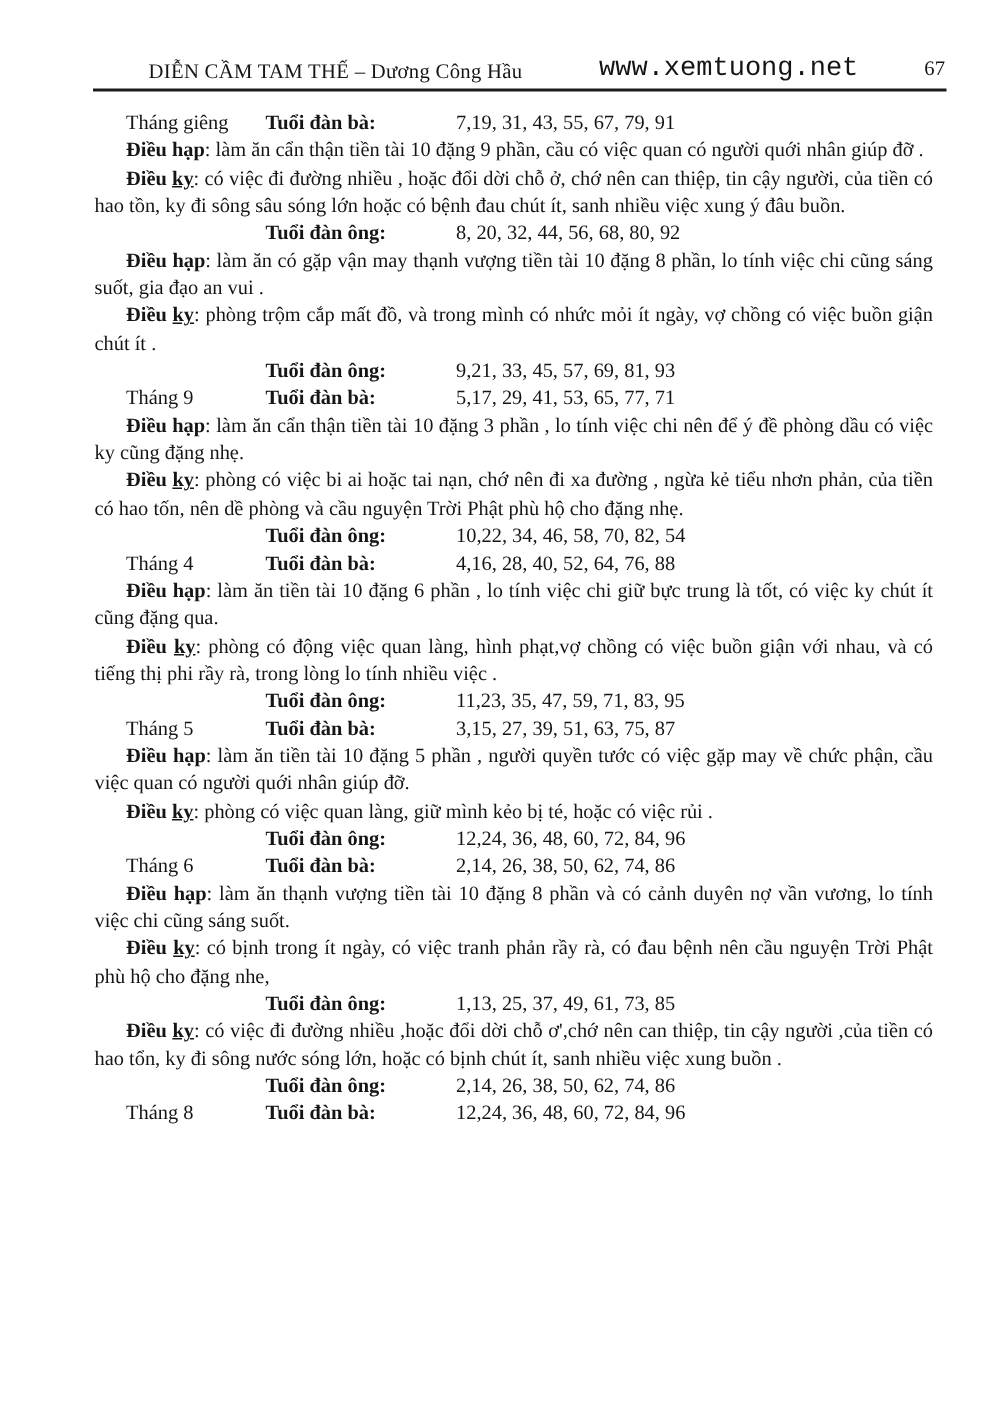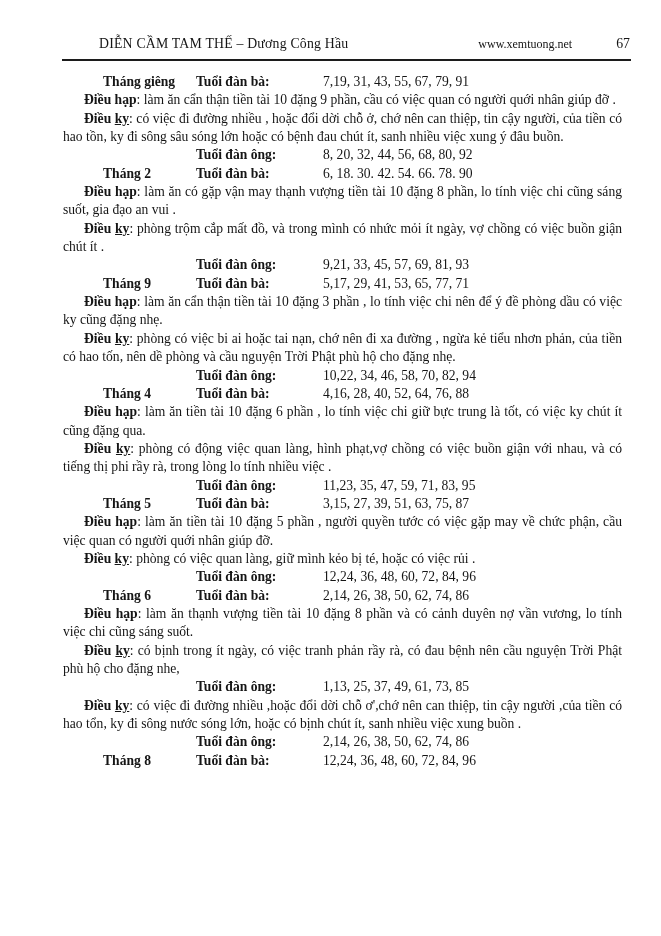--- a/index.html
+++ b/index.html
@@ -16,38 +16,38 @@
     position:absolute;
     left:63px; right:31px; top:36px;
     display:flex;
     justify-content:space-between;
     align-items:flex-end;
     margin-left:36px;
   }
   .header-title { font-size:13.8px; letter-spacing:0.2px; }
   .header-right { display:flex; align-items:baseline; }
   .header-site {
-    font-family:Liberation Serif, serif;
-    font-size:12px;
+    font-family:Liberation Mono, monospace;
+    font-size:18px;
     margin-right:44px;
   }
   .header-page { font-size:13.8px; }
   .rule {
     position:absolute;
     left:62px; right:30px; top:59px;
     border-top:2px solid #1c1c1c;
   }
   .content {
     position:absolute;
     left:63px; top:73px;
     width:559px;
     line-height:18.35px;
   }
   .row { padding-left:21px; white-space:nowrap; }
-  .c1 { display:inline-block; width:93px;  font-weight:bold;margin-left:19px; }
+  .c1 { display:inline-block; width:93px;  font-weight:normal; }
   .c2 { display:inline-block; width:127px; font-weight:bold; }
   .c3 { display:inline-block; }
   .para { margin:0; text-indent:21px; text-align:justify; }
   .lead { font-weight:bold;margin-top:16px; }
   .u { text-decoration:underline; }
 </style>
 </head>
 <body>
 
 <div class="page">
@@ -61,29 +61,28 @@
   </div>
   <div class="rule"></div>
 
   <div class="content">
 
     <div class="row"><span class="c1">Tháng giêng</span><span class="c2">Tuổi đàn bà:</span><span class="c3">7,19, 31, 43, 55, 67, 79, 91</span></div>
     <p class="para"><b class="lead"><span>Điều hạp</span></b><span>: làm ăn cẩn thận tiền tài 10 đặng 9 phần, cầu có việc quan có người quới nhân giúp đỡ .</span></p>
     <p class="para"><b class="lead"><span>Điều </span><span class="u">ky</span></b><span>: có việc đi đường nhiều , hoặc đổi dời chỗ ở, chớ nên can thiệp, tin cậy người, của tiền có hao tồn, ky đi sông sâu sóng lớn hoặc có bệnh đau chút ít, sanh nhiều việc xung ý đâu buồn.</span></p>
     <div class="row"><span class="c1"></span><span class="c2">Tuổi đàn ông:</span><span class="c3">8, 20, 32, 44, 56, 68, 80, 92</span></div>
 
-    <div class="row"><span class="c1">Tháng 2</span><span class="c2">Tuổi đàn bà:</span><span class="c3">6, 18. 30. 42. 54. 66. 78. 90</span></div>
     <p class="para"><b class="lead"><span>Điều hạp</span></b><span>: làm ăn có gặp vận may thạnh vượng tiền tài 10 đặng 8 phần, lo tính việc chi cũng sáng suốt, gia đạo an vui .</span></p>
     <p class="para"><b class="lead"><span>Điều </span><span class="u">ky</span></b><span>: phòng trộm cắp mất đồ, và trong mình có nhức mỏi ít ngày, vợ chồng có việc buồn giận chút ít .</span></p>
     <div class="row"><span class="c1"></span><span class="c2">Tuổi đàn ông:</span><span class="c3">9,21, 33, 45, 57, 69, 81, 93</span></div>
 
     <div class="row"><span class="c1">Tháng 9</span><span class="c2">Tuổi đàn bà:</span><span class="c3">5,17, 29, 41, 53, 65, 77, 71</span></div>
     <p class="para"><b class="lead"><span>Điều hạp</span></b><span>: làm ăn cẩn thận tiền tài 10 đặng 3 phần , lo tính việc chi nên để ý đề phòng dầu có việc ky cũng đặng nhẹ.</span></p>
     <p class="para"><b class="lead"><span>Điều </span><span class="u">ky</span></b><span>: phòng có việc bi ai hoặc tai nạn, chớ nên đi xa đường , ngừa kẻ tiểu nhơn phản, của tiền có hao tốn, nên dề phòng và cầu nguyện Trời Phật phù hộ cho đặng nhẹ.</span></p>
-    <div class="row"><span class="c1"></span><span class="c2">Tuổi đàn ông:</span><span class="c3">10,22, 34, 46, 58, 70, 82, 94</span></div>
+    <div class="row"><span class="c1"></span><span class="c2">Tuổi đàn ông:</span><span class="c3">10,22, 34, 46, 58, 70, 82, 54</span></div>
 
     <div class="row"><span class="c1">Tháng 4</span><span class="c2">Tuổi đàn bà:</span><span class="c3">4,16, 28, 40, 52, 64, 76, 88</span></div>
     <p class="para"><b class="lead"><span>Điều hạp</span></b><span>: làm ăn tiền tài 10 đặng 6 phần , lo tính việc chi giữ bực trung là tốt, có việc ky chút ít cũng đặng qua.</span></p>
     <p class="para"><b class="lead"><span>Điều </span><span class="u">ky</span></b><span>: phòng có động việc quan làng, hình phạt,vợ chồng có việc buồn giận với nhau, và có tiếng thị phi rầy rà, trong lòng lo tính nhiều việc .</span></p>
     <div class="row"><span class="c1"></span><span class="c2">Tuổi đàn ông:</span><span class="c3">11,23, 35, 47, 59, 71, 83, 95</span></div>
 
     <div class="row"><span class="c1">Tháng 5</span><span class="c2">Tuổi đàn bà:</span><span class="c3">3,15, 27, 39, 51, 63, 75, 87</span></div>
     <p class="para"><b class="lead"><span>Điều hạp</span></b><span>: làm ăn tiền tài 10 đặng 5 phần , người quyền tước có việc gặp may về chức phận, cầu việc quan có người quới nhân giúp đỡ.</span></p>
     <p class="para"><b class="lead"><span>Điều </span><span class="u">ky</span></b><span>: phòng có việc quan làng, giữ mình kẻo bị té, hoặc có việc rủi .</span></p>
     <div class="row"><span class="c1"></span><span class="c2">Tuổi đàn ông:</span><span class="c3">12,24, 36, 48, 60, 72, 84, 96</span></div>

